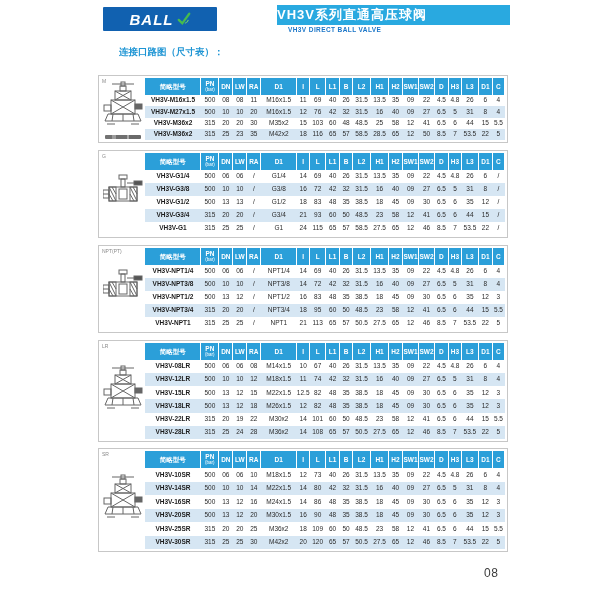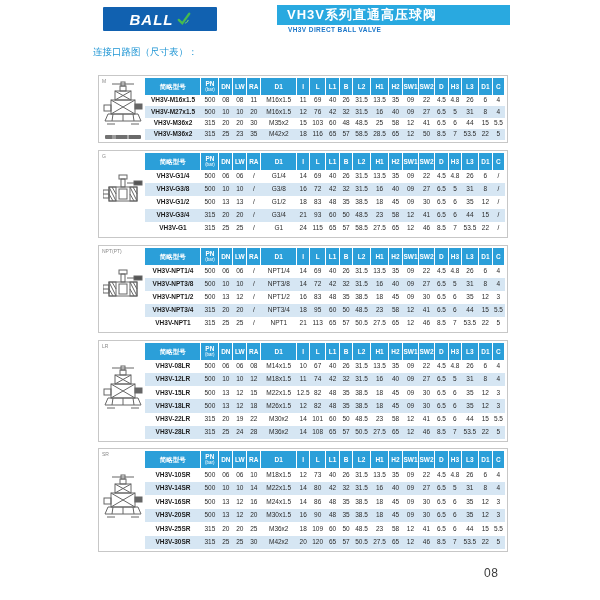--- a/index.html
+++ b/index.html
@@ -10,29 +10,29 @@
   }
   .logo-box{
     position:absolute;left:103px;top:7px;width:114px;height:24px;
     background:#1161b0;display:flex;align-items:center;justify-content:center;gap:3px;
     border-radius:1px;
   }
   .logo-text{color:#ffffff;font-weight:bold;font-style:italic;font-size:15px;letter-spacing:1px;}
   .title-bar{
     position:absolute;left:277px;top:5px;width:233px;height:20px;
     background:#29a9e0;color:#ffffff;font-weight:bold;font-size:13px;
-    display:flex;align-items:center;padding-left:10px;box-sizing:border-box;
+    display:flex;align-items:center;padding-left:0;box-sizing:border-box;
     letter-spacing:1px;
   }
   .subtitle{
     position:absolute;left:288px;top:26px;font-size:6.5px;font-weight:bold;color:#1b76c8;
     letter-spacing:.4px;
   }
   .section-heading{
-    position:absolute;left:93px;top:46px;font-size:9.5px;font-weight:normal;color:#1e95d4;
+    position:absolute;left:119px;top:46px;font-size:9.5px;font-weight:bold;color:#1e95d4;
   }
   .tbox{
     position:absolute;left:98px;width:410px;background:#ffffff;
     border:1px solid #c7c7c7;box-sizing:border-box;display:flex;padding:2px;
   }
   .diagram{
     width:44px;flex:0 0 44px;position:relative;display:flex;flex-direction:column;
     align-items:center;justify-content:center;
   }
   .diagram .dlabel{

